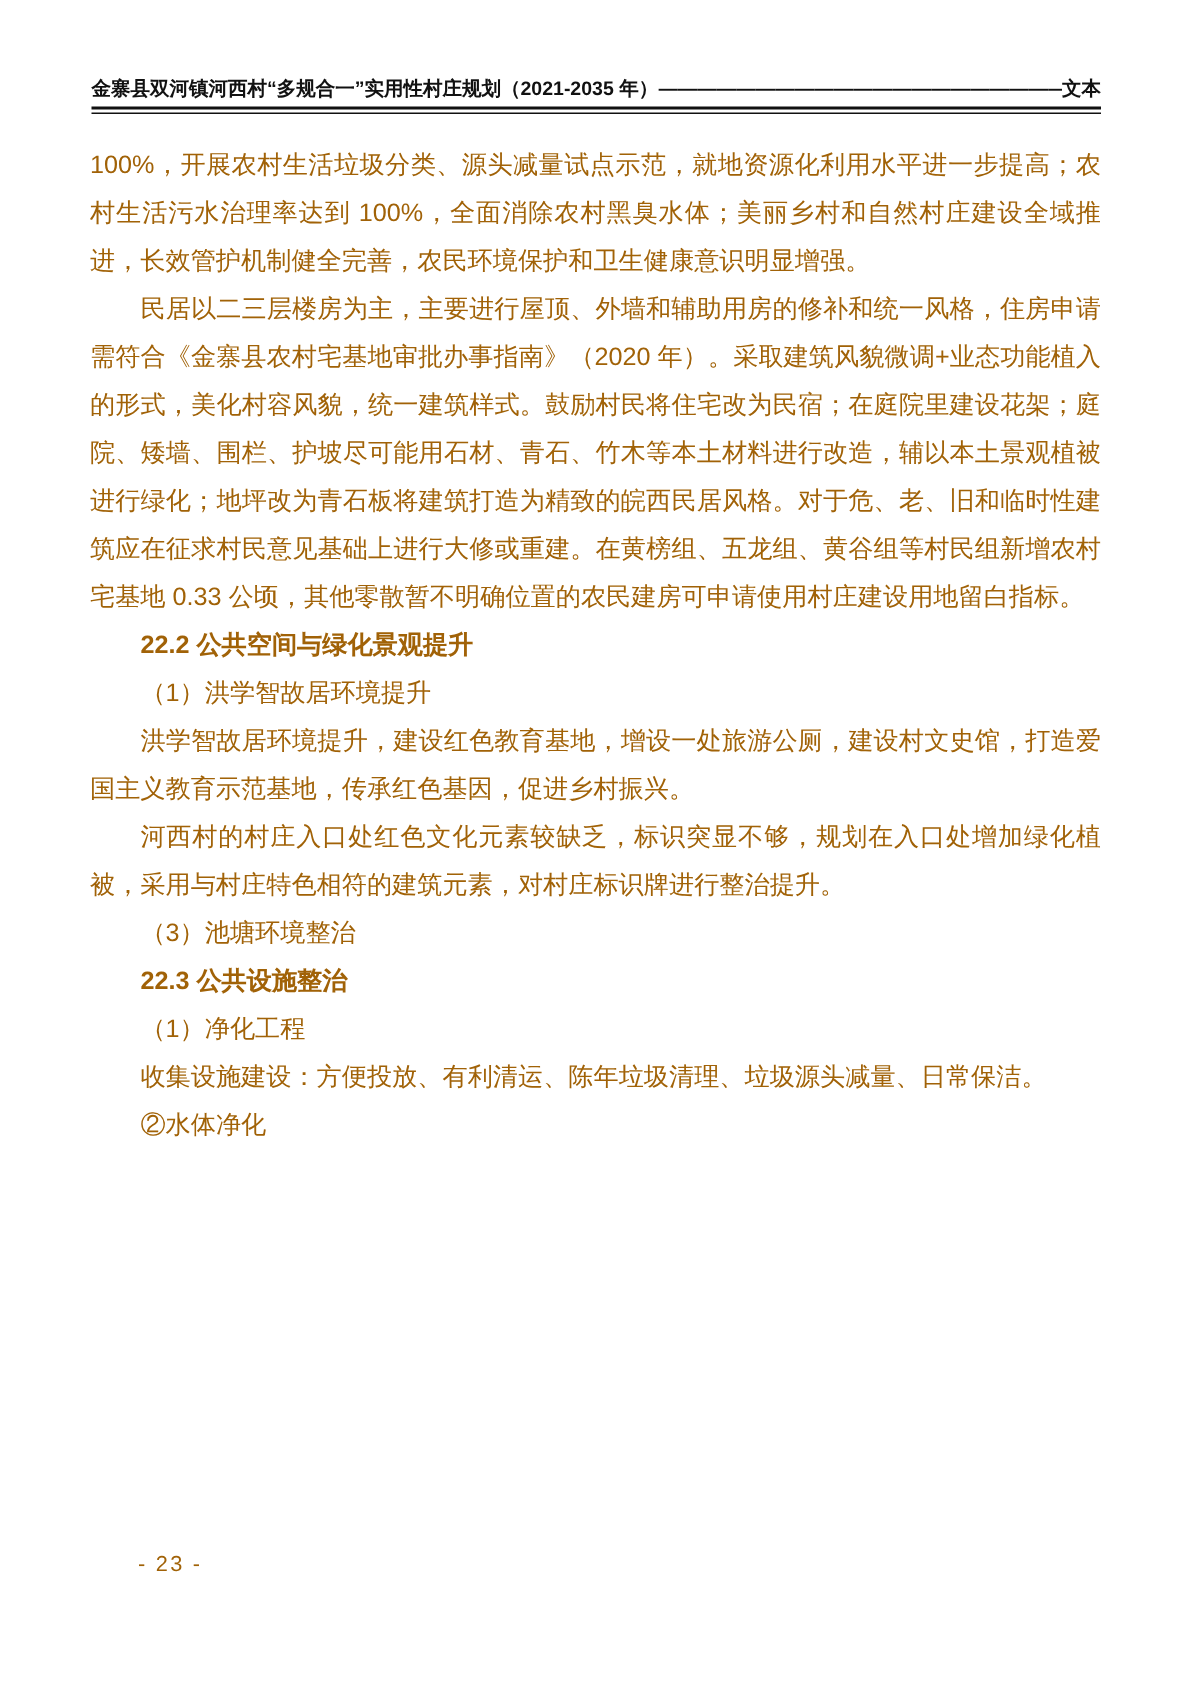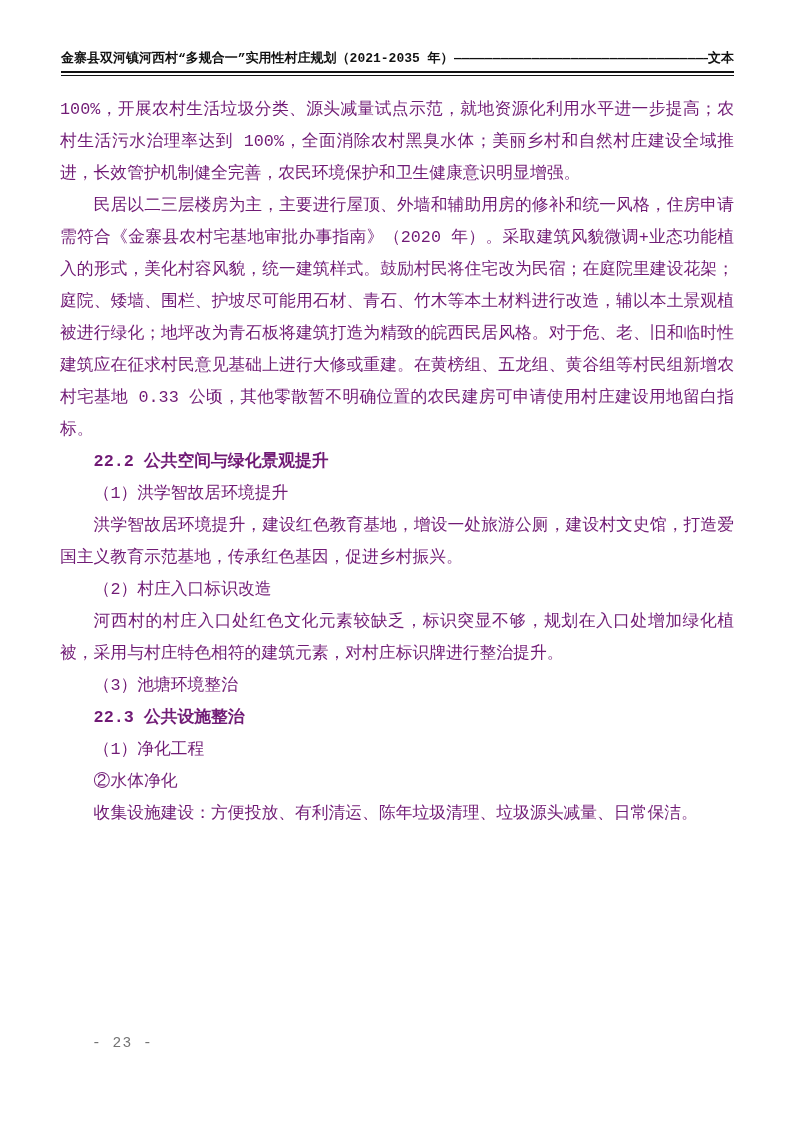--- a/index.html
+++ b/index.html
@@ -1,21 +1,21 @@
 <!DOCTYPE html>
 <html lang="zh"><head>
 <meta charset="utf-8">
 <style>
   html,body { margin:0; padding:0; background:#ffffff; }
   .page {
     position:relative;
     width:794px; height:1122px;
     background:#ffffff;
     overflow:hidden;
-    font-family:Liberation Mono, monospace;
+    font-family:Liberation Sans, sans-serif;
     color:#000000;
   }
   
   .page-header {
     position:absolute; left:61px; right:60px; top:50px;
   }
   .header-row {
     display:flex; align-items:flex-end;
     font-weight:bold; font-size:13px; line-height:18px;
     white-space:nowrap; color:#111111;
@@ -27,21 +27,21 @@
     margin-top:3px;
     height:2px;
     border-top:2.2px solid #111111;
     border-bottom:1.2px solid #111111;
   }
   
   .content {
     position:absolute; left:60px; top:94px; width:674px;
     font-size:16.8px; line-height:32px;
     text-align:justify;
-    color:#701a75;
+    color:#a16207;
   }
   .content p { margin:0; padding:0; }
   .content p.indent { text-indent:2em; }
   .content p.heading { font-weight:bold; text-indent:2em; }
   
   .page-footer {
     position:absolute; left:92px; top:1033px;
     font-size:14.5px; line-height:20px;
     letter-spacing:1.5px;
   }
@@ -59,26 +59,25 @@
     </div>
     <div class="header-rule"></div>
   </header>
 
   <main class="content" id="content-blocks">
       <p class="no-indent">100%，开展农村生活垃圾分类、源头减量试点示范，就地资源化利用水平进一步提高；农村生活污水治理率达到 100%，全面消除农村黑臭水体；美丽乡村和自然村庄建设全域推进，长效管护机制健全完善，农民环境保护和卫生健康意识明显增强。</p>
       <p class="indent">民居以二三层楼房为主，主要进行屋顶、外墙和辅助用房的修补和统一风格，住房申请需符合《金寨县农村宅基地审批办事指南》（2020 年）。采取建筑风貌微调+业态功能植入的形式，美化村容风貌，统一建筑样式。鼓励村民将住宅改为民宿；在庭院里建设花架；庭院、矮墙、围栏、护坡尽可能用石材、青石、竹木等本土材料进行改造，辅以本土景观植被进行绿化；地坪改为青石板将建筑打造为精致的皖西民居风格。对于危、老、旧和临时性建筑应在征求村民意见基础上进行大修或重建。在黄榜组、五龙组、黄谷组等村民组新增农村宅基地 0.33 公顷，其他零散暂不明确位置的农民建房可申请使用村庄建设用地留白指标。</p>
       <p class="heading">22.2 公共空间与绿化景观提升</p>
       <p class="indent">（1）洪学智故居环境提升</p>
       <p class="indent">洪学智故居环境提升，建设红色教育基地，增设一处旅游公厕，建设村文史馆，打造爱国主义教育示范基地，传承红色基因，促进乡村振兴。</p>
-      <p class="indent">（2）村庄入口标识改造</p>
       <p class="indent">河西村的村庄入口处红色文化元素较缺乏，标识突显不够，规划在入口处增加绿化植被，采用与村庄特色相符的建筑元素，对村庄标识牌进行整治提升。</p>
       <p class="indent">（3）池塘环境整治</p>
       <p class="heading">22.3 公共设施整治</p>
       <p class="indent">（1）净化工程</p>
+      <p class="indent">收集设施建设：方便投放、有利清运、陈年垃圾清理、垃圾源头减量、日常保洁。</p>
       <p class="indent">②水体净化</p>
-      <p class="indent">收集设施建设：方便投放、有利清运、陈年垃圾清理、垃圾源头减量、日常保洁。</p>
     </main>
 
-  <footer class="page-footer" style="color: #737373;">
+  <footer class="page-footer" style="color: #a16207;">
     <span>- 23 -</span>
   </footer>
 
 </div>
 
 </body></html>

